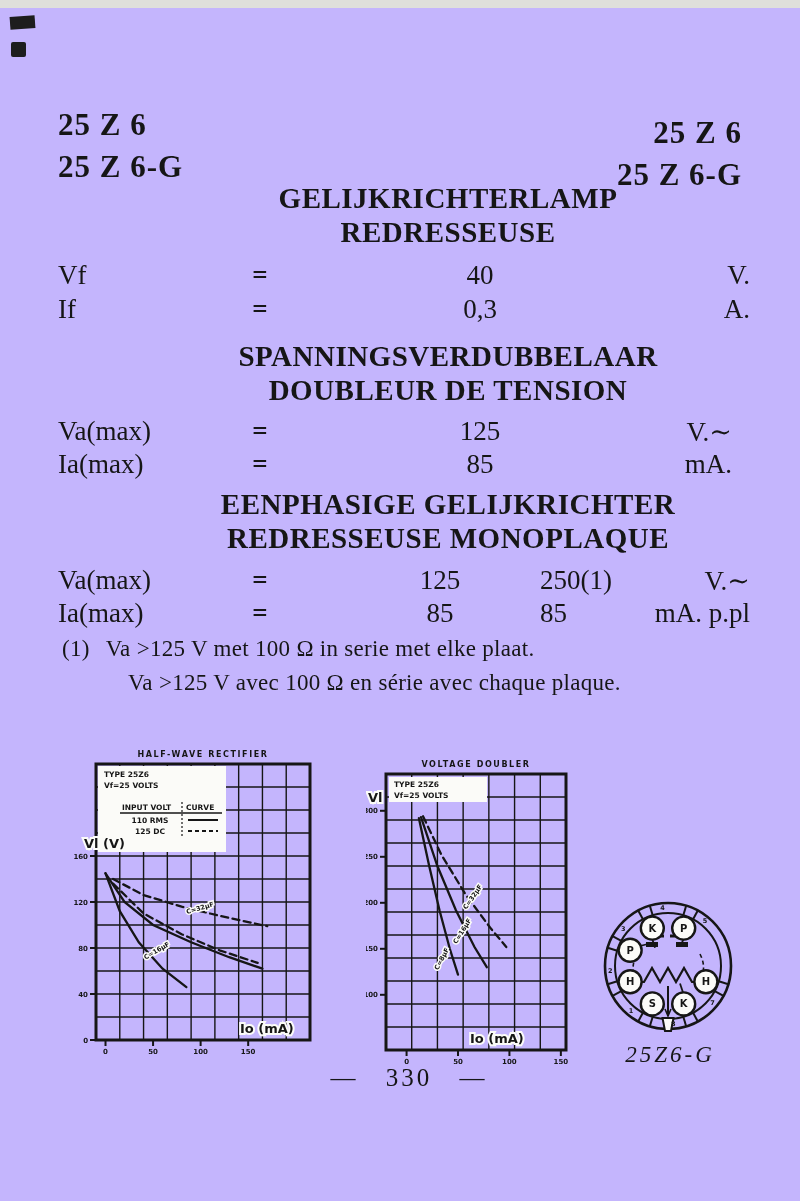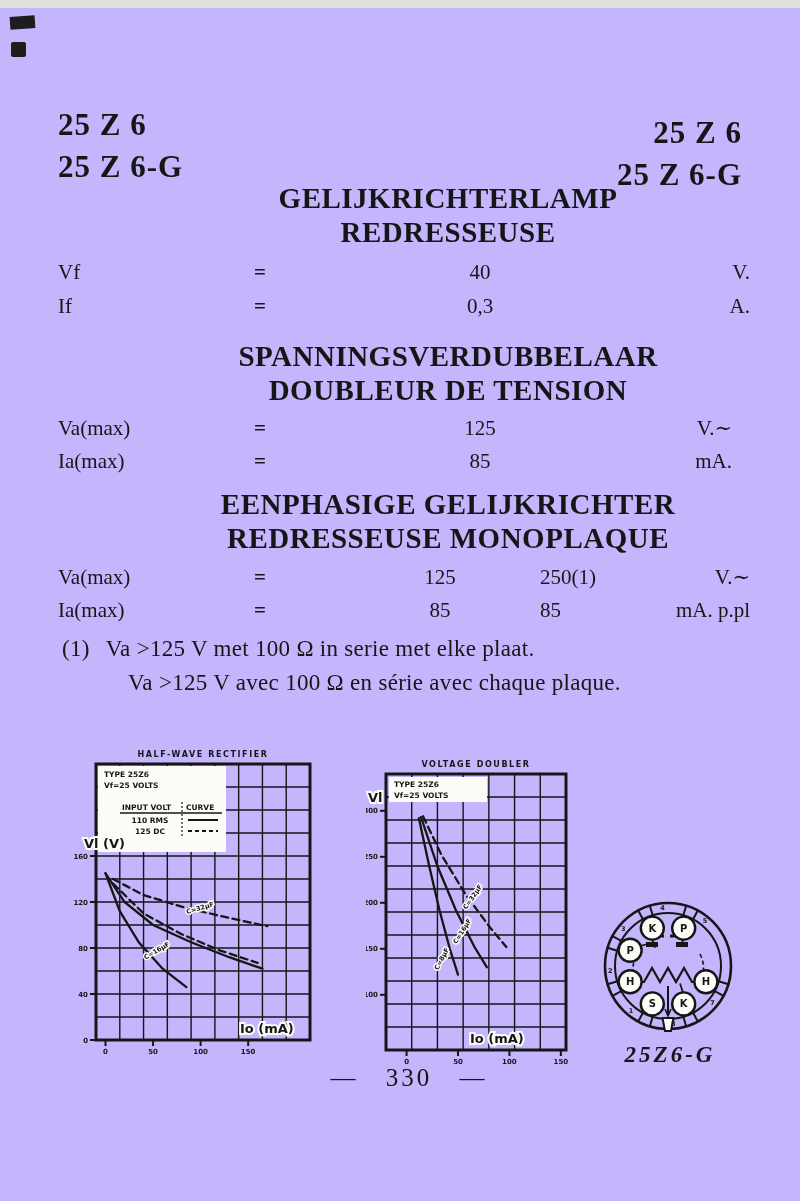--- a/index.html
+++ b/index.html
@@ -5,35 +5,35 @@
   html,body{margin:0;padding:0;background:#dfdfdb;}
   .page{position:relative;width:800px;height:1201px;margin:8px auto;background:#c4b5fd;
         font-family:"Liberation Serif","DejaVu Serif",serif;color:#161616;overflow:hidden;}
   .artifact{position:absolute;background:#1d1d1d;}
   .a1{left:10px;top:8px;width:25px;height:13px;transform:rotate(-4deg);}
   .a2{left:11px;top:34px;width:15px;height:15px;border-radius:2px;}
   .codes{position:absolute;font-size:31px;font-weight:700;letter-spacing:1px;line-height:42px;}
   .codes-left{left:58px;top:96px;}
   .codes-right{right:58px;top:104px;text-align:right;}
   .h1{position:absolute;left:0;width:100%;text-align:center;font-size:29px;font-weight:600;letter-spacing:.5px;padding-left:48px;}
-  .spec-row{position:absolute;left:0;width:100%;height:36px;font-size:21px;}
+  .spec-row{position:absolute;left:0;width:100%;height:36px;font-size:27px;}
   .c-param{position:absolute;left:58px;}
   .c-eq{position:absolute;left:235px;width:50px;text-align:center;font-weight:600;}
   .c-val{position:absolute;left:390px;width:180px;text-align:center;}
   .c-val1{position:absolute;left:380px;width:120px;text-align:center;}
   .c-val2{position:absolute;left:540px;width:120px;}
   .c-unit{position:absolute;right:50px;width:220px;text-align:right;}
   .c-unit.du{right:68px;}
   .footnote{position:absolute;font-size:23px;letter-spacing:.3px;}
   .fn1{left:62px;top:628px;}
   .fn2{left:128px;top:662px;}
   .fn-marker{margin-right:16px;}
   svg.chart,svg.socket{position:absolute;}
   .socket-caption{position:absolute;left:592px;top:1034px;width:156px;text-align:center;
-        font-size:23px;font-weight:700;font-style:italic;letter-spacing:3px;}
+        font-size:23px;font-weight:400;font-style:italic;letter-spacing:3px;}
   .page-number{position:absolute;left:0;top:1056px;width:100%;text-align:center;
         font-size:25px;letter-spacing:3px;word-spacing:18px;padding-left:9px;}
   
   .ct-title{font:700 8px "DejaVu Sans",sans-serif;letter-spacing:1.6px;fill:#161616;}
   .ct-tick{font:700 7px "DejaVu Sans",sans-serif;fill:#161616;}
   .ct-inner{font:700 7.5px "DejaVu Sans",sans-serif;fill:#161616;}
   .ct-clabel{font:700 6.5px "DejaVu Sans",sans-serif;fill:#161616;paint-order:stroke;stroke:#fbfbf8;stroke-width:3px;}
   .ct-axis{font:700 13px "DejaVu Sans",sans-serif;fill:#161616;paint-order:stroke;stroke:#fbfbf8;stroke-width:4px;}
   .pin-letter{font:700 10px "DejaVu Sans",sans-serif;fill:#161616;}
   .pin-num{font:700 6.5px "DejaVu Sans",sans-serif;fill:#161616;}

